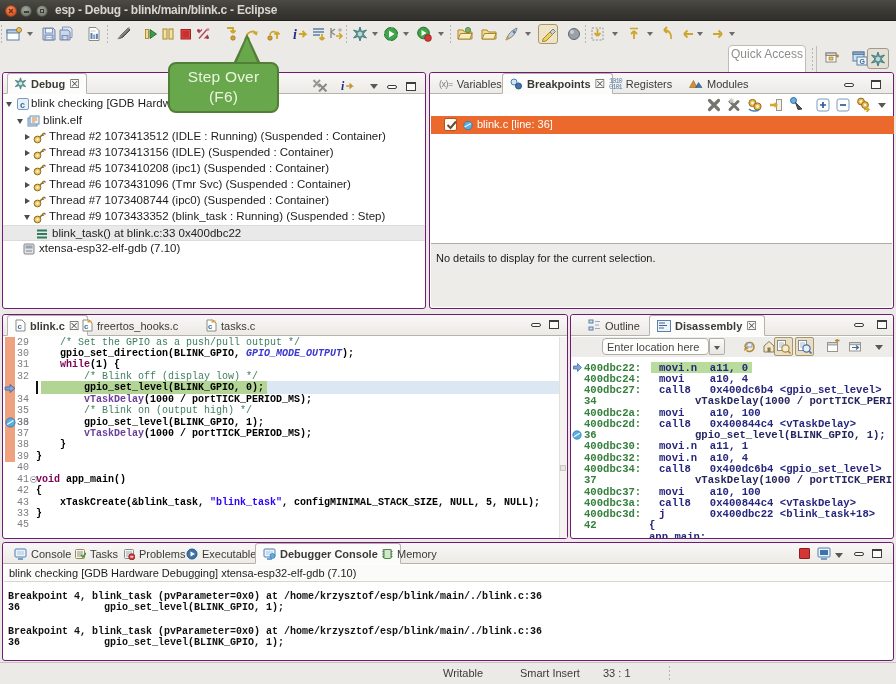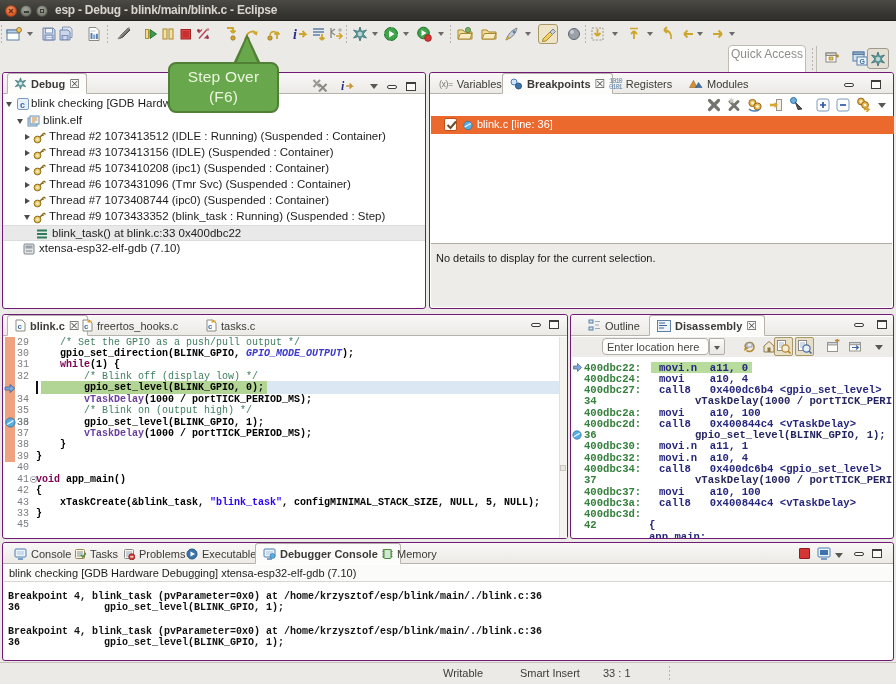--- a/index.html
+++ b/index.html
@@ -587,20 +587,21 @@
     <div class="disrow" style="top:128.5px;">
         <span class="da">400dbc37:</span>
         <span class="di">movi    a10, 100</span>
       </div>
     <div class="disrow" style="top:139.8px;">
         <span class="da">400dbc3a:</span>
         <span class="di">call8   0x400844c4 &lt;vTaskDelay&gt;</span>
       </div>
     <div class="disrow" style="top:151.1px;">
         <span class="da">400dbc3d:</span>
+        <span class="di">j       0x400dbc22 &lt;blink_task+18&gt;</span>
       </div>
     <div class="disrow" style="top:162.4px;">
         <span class="da">42</span>
         <span class="di" style="left:78px;">{</span>
       </div>
     <div class="disrow" style="top:173.6px;font-family:Liberation Mono, monospace;">
         <span class="di" style="left:78px;">app_main:</span>
       </div>
   </div>
 </div>

